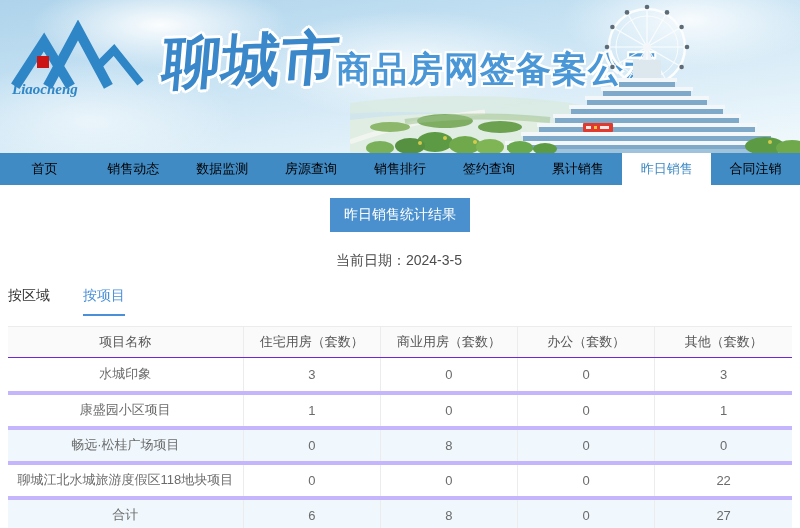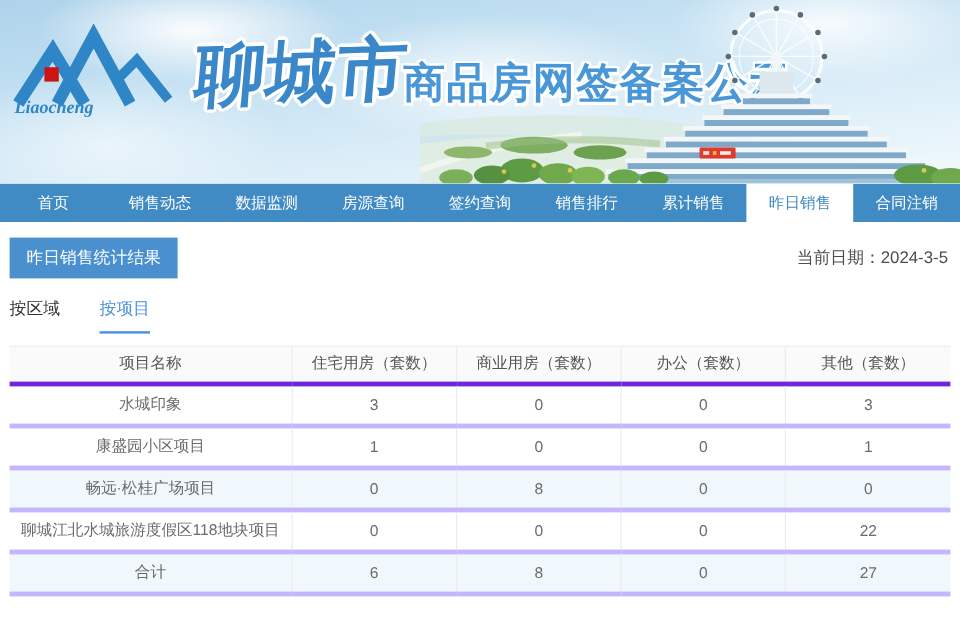--- a/index.html
+++ b/index.html
@@ -37,43 +37,43 @@
     font-size: 35px; font-weight: 900; color: #4a97d7; letter-spacing: 1px;
     text-shadow: -2px -2px 0 #fff, 2px -2px 0 #fff, -2px 2px 0 #fff, 2px 2px 0 #fff,
                  0 -2px 0 #fff, 0 2px 0 #fff, -2px 0 0 #fff, 2px 0 0 #fff;
   }
   .scene-svg { position: absolute; right: 0; bottom: 0; }
 
   
   .nav { display: flex; width: 800px; height: 32px; background: #418bc5; }
   .nav-item {
     flex: 1; display: flex; align-items: center; justify-content: center;
-    color: #ffffff; font-size: 13px; cursor: pointer; height: 32px;
+    color: #000000; font-size: 13px; cursor: pointer; height: 32px;
   }
   .nav-item.active { background: #ffffff; color: #3e8ac3; }
 
   
   .content { padding: 0 8px; }
-  .section-header { margin-top: 13px; display: flex; justify-content: space-between; align-items: center; }
+  .section-header { margin-top: 13px; display: flex; justify-content: space-between; align-items: center; flex-direction: column; }
   .section-title {
     background: #4a90ce; color: #fff; font-size: 14px;
     padding: 8px 14px; display: inline-block;
   }
-  .current-date { color: #4d4d4d; font-size: 14px; padding-right: 2px; }
+  .current-date { color: #4d4d4d; font-size: 14px; padding-right: 2px; margin-top: 20px; }
 
   .tabs { margin-top: 17px; display: flex; gap: 14px; font-size: 14px; }
   .tab { padding-bottom: 9px; color: #333; cursor: pointer; border-bottom: 2px solid transparent; }
   .tab.active { color: #4a90d9; border-bottom-color: #4a90d9; margin-left: 19px; }
 
   
   table.report { width: 100%; border-collapse: collapse; margin-top: 10px;
     font-size: 13px; text-align: center; border-top: 1px solid #ececec; }
   table.report th {
     background: #fafafa; color: #555; font-weight: normal; height: 31px;
-    border-bottom: 4px solid #6d28d9;
+    border-bottom: 1px solid #6d28d9;
   }
   table.report td { color: #6b6b6b; height: 35px; border-bottom: 4px solid #c4b5fd; }
   table.report th:not(:last-child), table.report td:not(:last-child) { border-right: 1px solid #ececec; }
   table.report tr.alt td { background: #f0f8fd; }
   .col-name { width: 30%; }
   .col-num  { width: 17.5%; }
 </style>
 </head>
 <body>
 
@@ -187,22 +187,22 @@
         <circle cx="420" cy="142" r="2" fill="#e8d24e" opacity="0.85"></circle>
       </g>
     </svg>
   </div>
 
   <div class="nav">
     <div class="nav-item">首页</div>
     <div class="nav-item">销售动态</div>
     <div class="nav-item">数据监测</div>
     <div class="nav-item">房源查询</div>
+    <div class="nav-item">销售排行</div>
     <div class="nav-item">签约查询</div>
-    <div class="nav-item">销售排行</div>
     <div class="nav-item">累计销售</div>
     <div class="nav-item active">昨日销售</div>
     <div class="nav-item">合同注销</div>
   </div>
 
   <div class="content">
 
     <div class="section-header">
       <div class="section-title">昨日销售统计结果</div>
       <div class="current-date">当前日期：2024-3-5</div>

